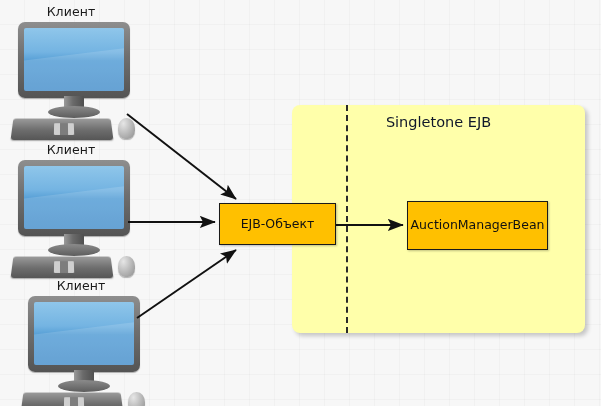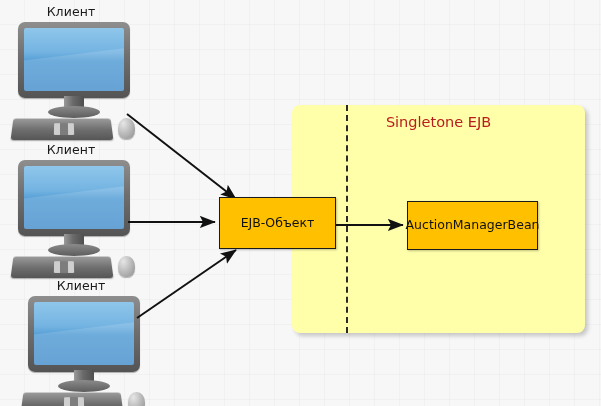--- a/index.html
+++ b/index.html
@@ -141,21 +141,21 @@
     border-radius: 8px;
     box-shadow: 3px 3px 4px rgba(0,0,0,0.20);
   }
   #ejb-title {
     position: absolute;
     left: 0;
     top: 9px;
     width: 100%;
     text-align: center;
     font-size: 14.5px;
-    color: #b91c1c;
+    color: #0f172a;
   }
   #ejb-divider {
     position: absolute;
     left: 54px;
     top: 0;
     width: 0;
     height: 100%;
     border-left: 2px dashed #2a2a2a;
   }
 
@@ -168,30 +168,30 @@
     display: flex;
     align-items: center;
     justify-content: center;
     text-align: center;
     color: #111;
     font-size: 12.5px;
     line-height: 1.35;
   }
   #ejb-object-box {
     left: 219px;
-    top: 197px;
+    top: 203px;
     width: 117px;
-    height: 52px;
+    height: 42px;
     z-index: 5;
     box-shadow: 1px 1px 2px rgba(0,0,0,0.25);
   }
   #bean-box {
     left: 407px;
     top: 201px;
-    width: 131px;
+    width: 141px;
     height: 49px;
     box-shadow: 1px 1px 2px rgba(0,0,0,0.25);
   }
 
   
   #arrows {
     position: absolute;
     left: 0;
     top: 0;
     width: 601px;

